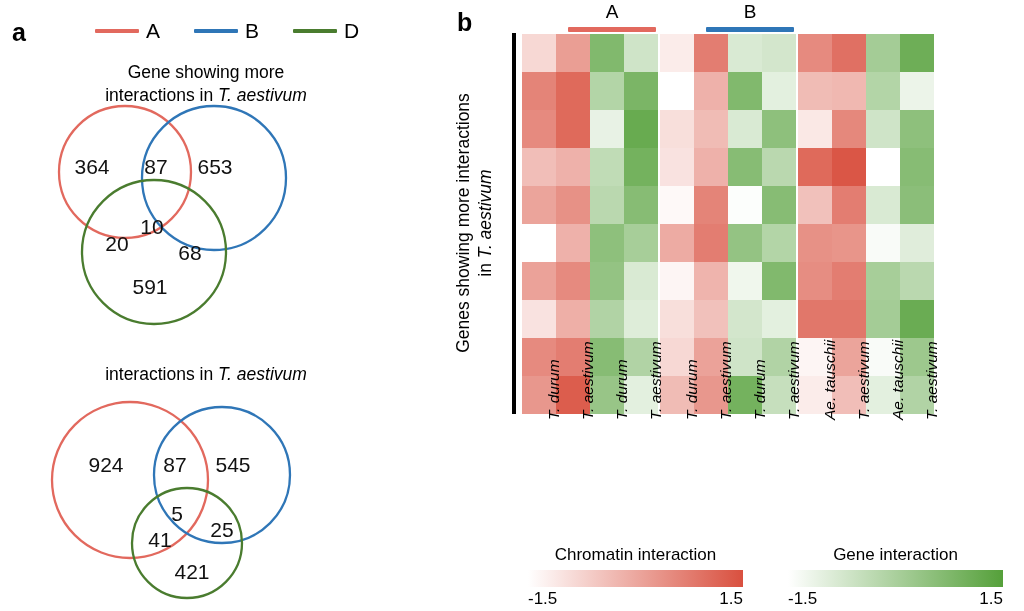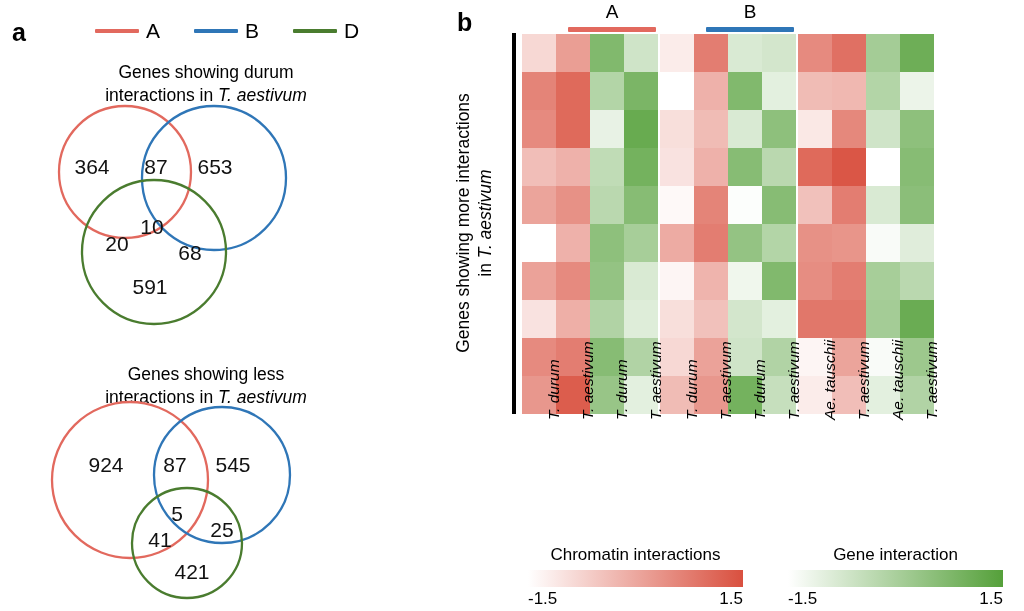--- a/index.html
+++ b/index.html
@@ -120,41 +120,40 @@
     <span class="legend-line" style="background:#2f76b7"></span>
     <span class="legend-label">B</span>
   </div>
   <div class="legend-entry">
     <span class="legend-line" style="background:#4a7c2f"></span>
     <span class="legend-label">D</span>
   </div>
 </div>
 
 <div class="venn-title" id="venn-title-top">
-  <div>Genes showing durum</div>
+  <div>Gene showing more</div>
   <div>
     <span>interactions in </span><span class="ital">T. aestivum</span>
   </div>
 </div>
 
 <svg class="venn-svg" id="venn-top" width="300" height="240">
   <circle cx="95" cy="72" r="66" fill="none" stroke="#e2695e" stroke-width="2.3"></circle>
   <circle cx="184" cy="78" r="72" fill="none" stroke="#2f76b7" stroke-width="2.3"></circle>
   <circle cx="124" cy="152" r="72" fill="none" stroke="#4a7c2f" stroke-width="2.3"></circle>
   <text class="venn-num" x="62" y="68">364</text>
   <text class="venn-num" x="126" y="68">87</text>
   <text class="venn-num" x="185" y="68">653</text>
   <text class="venn-num" x="87" y="145">20</text>
   <text class="venn-num" x="122" y="128">10</text>
   <text class="venn-num" x="160" y="154">68</text>
   <text class="venn-num" x="120" y="188">591</text>
 </svg>
 
 <div class="venn-title" id="venn-title-bottom">
-  <div>Genes showing less</div>
   <div>
     <span>interactions in </span><span class="ital">T. aestivum</span>
   </div>
 </div>
 
 <svg class="venn-svg" id="venn-bottom" width="300" height="211">
   <circle cx="100" cy="80" r="78" fill="none" stroke="#e2695e" stroke-width="2.3"></circle>
   <circle cx="192" cy="75" r="68" fill="none" stroke="#2f76b7" stroke-width="2.3"></circle>
   <circle cx="157" cy="143" r="55" fill="none" stroke="#4a7c2f" stroke-width="2.3"></circle>
   <text class="venn-num" x="76" y="66">924</text>
@@ -334,21 +333,21 @@
       <div class="collabel" style="left: 267px; top: 420px;"><span style="font-style: italic;">T. </span><span style="font-style: italic;">aestivum</span></div>
       <div class="collabel" style="left: 301px; top: 420px;"><span style="font-style: italic;">T. </span><span style="font-style: italic;">durum</span></div>
       <div class="collabel" style="left: 335px; top: 420px;"><span style="font-style: italic;">T. </span><span style="font-style: italic;">aestivum</span></div>
       <div class="collabel" style="left: 371px; top: 420px;"><span style="font-style: italic;">Ae. </span><span style="font-style: italic;">tauschii</span></div>
       <div class="collabel" style="left: 405px; top: 420px;"><span style="font-style: italic;">T. </span><span style="font-style: italic;">aestivum</span></div>
       <div class="collabel" style="left: 439px; top: 420px;"><span style="font-style: italic;">Ae. </span><span style="font-style: italic;">tauschii</span></div>
       <div class="collabel" style="left: 473px; top: 420px;"><span style="font-style: italic;">T. </span><span style="font-style: italic;">aestivum</span></div>
     </div>
 
   <div class="cbar-wrap" id="cbar-red" style="left:78px;top:545px;width:215px;">
-    <div class="cbar-title">Chromatin interactions</div>
+    <div class="cbar-title">Chromatin interaction</div>
     <div class="cbar" style="background:linear-gradient(to right,#ffffff,#d9503f);"></div>
     <div class="cbar-ticks">
       <span>-1.5</span>
       <span>1.5</span>
     </div>
   </div>
 
   <div class="cbar-wrap" id="cbar-green" style="left:338px;top:545px;width:215px;">
     <div class="cbar-title">Gene interaction</div>
     <div class="cbar" style="background:linear-gradient(to right,#ffffff,#55a03a);"></div>

